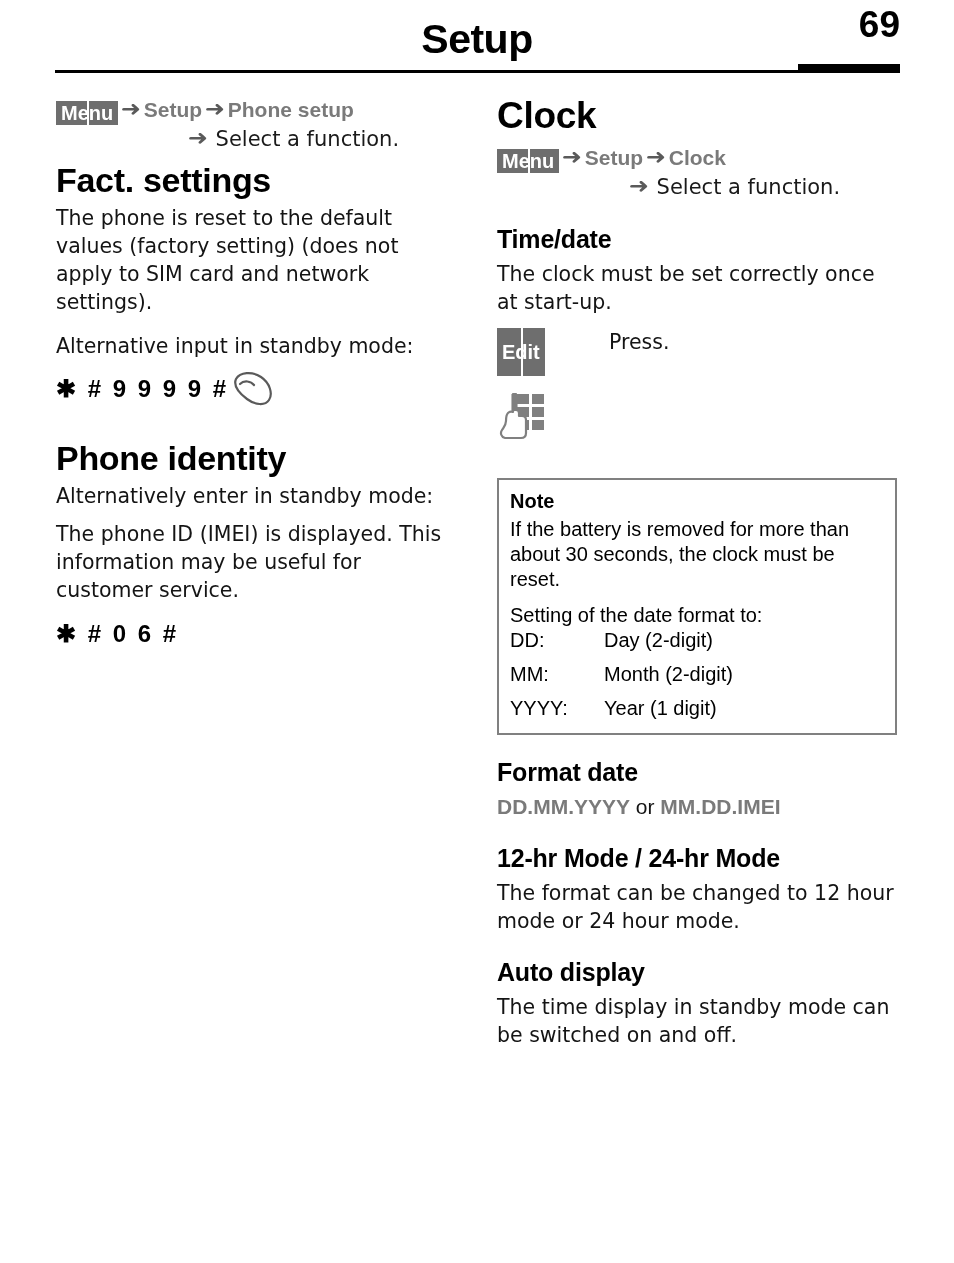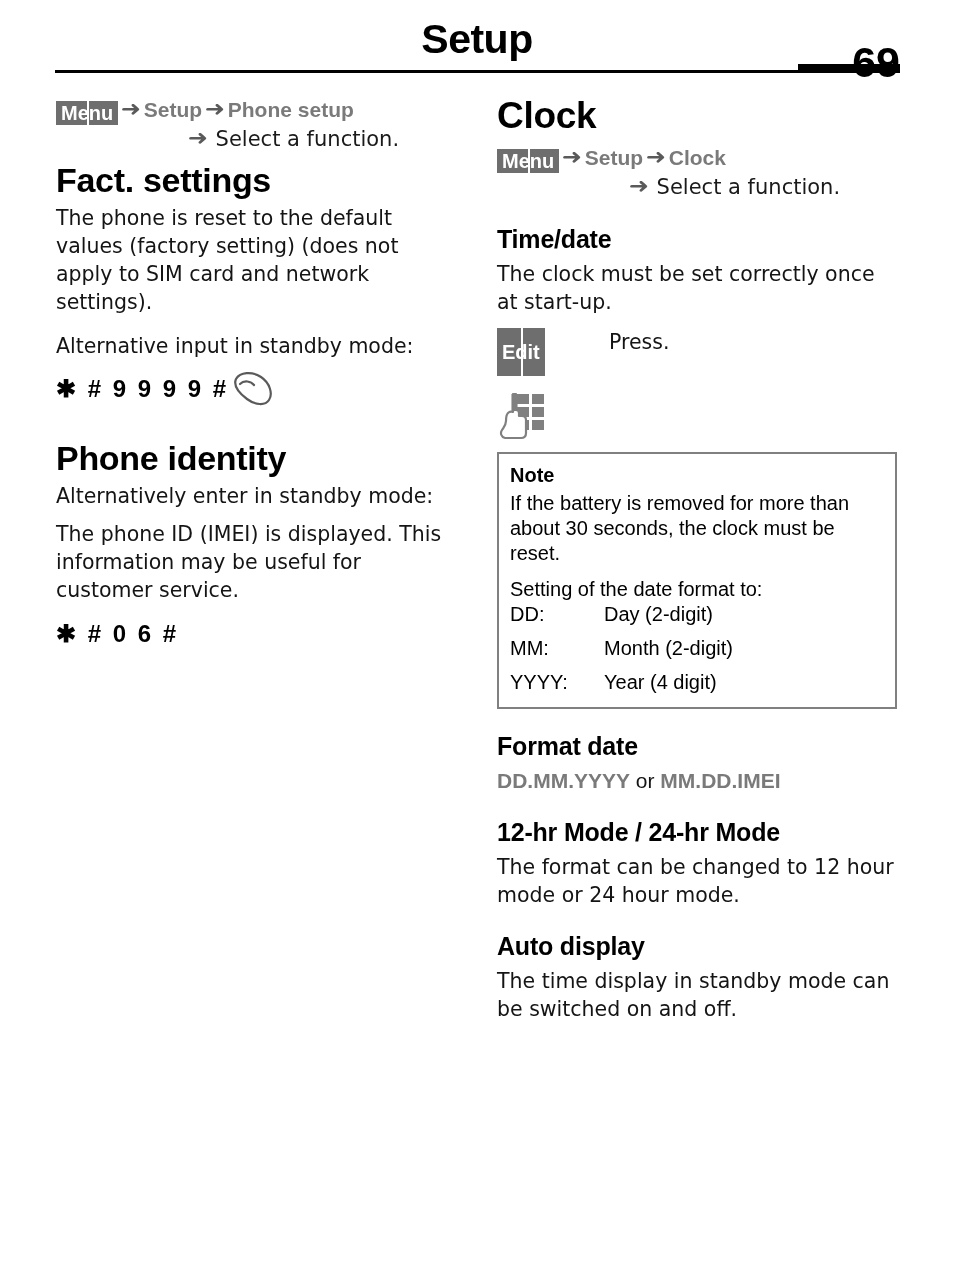--- a/index.html
+++ b/index.html
@@ -29,24 +29,24 @@
     width: 954px;
     text-align: center;
     font-family: "Liberation Sans", sans-serif;
     font-weight: bold;
     font-size: 41px;
     letter-spacing: -0.5px;
     color: #000;
   }
   .page-number {
     position: absolute;
-    right: 54px; top: 38px;
-    font-family: "Liberation Sans", sans-serif;
-    font-weight: bold;
-    font-size: 43px;
+    right: 54px; top: 4px;
+    font-family: "Liberation Sans", sans-serif;
+    font-weight: bold;
+    font-size: 37px;
     color: #000;
   }
   .rule-thin {
     position: absolute;
     left: 55px; top: 70px;
     width: 845px;
     height: 3px;
     background: #000;
   }
   .rule-thick {
@@ -208,21 +208,21 @@
   .icon-keypad {
     display: inline-block;
     width: 52px;
     height: 48px;
   }
 
   
   .notebox {
     border: 2px solid #808080;
     padding: 8px 11px 12px 11px;
-    margin-top: 8px;
+    margin-top: 34px;
     font-family: "Liberation Sans", sans-serif;
     color: #000;
   }
   .note-head {
     font-family: "Liberation Sans", sans-serif;
     font-weight: bold;
     font-size: 20px;
     line-height: 26px;
     margin-bottom: 3px;
   }
@@ -356,21 +356,21 @@
     <div class="note-row first">
       <span class="nk">DD:</span>
       <span>Day (2-digit)</span>
     </div>
     <div class="note-row">
       <span class="nk">MM:</span>
       <span>Month (2-digit)</span>
     </div>
     <div class="note-row">
       <span class="nk">YYYY:</span>
-      <span>Year (4 digit)</span>
+      <span>Year (1 digit)</span>
     </div>
   </div>
 
   <h3 class="sub-title">Format date</h3>
   <div class="fmt-line">
     <span class="fmt-strong">DD.MM.YYYY</span><span class="fmt-or"> or </span><span class="fmt-strong">MM.DD.IMEI</span>
   </div>
 
   <h3 class="sub-title">12-hr Mode / 24-hr Mode</h3>
   <p class="body last">The format can be changed to 12 hour mode or 24 hour mode.</p>

